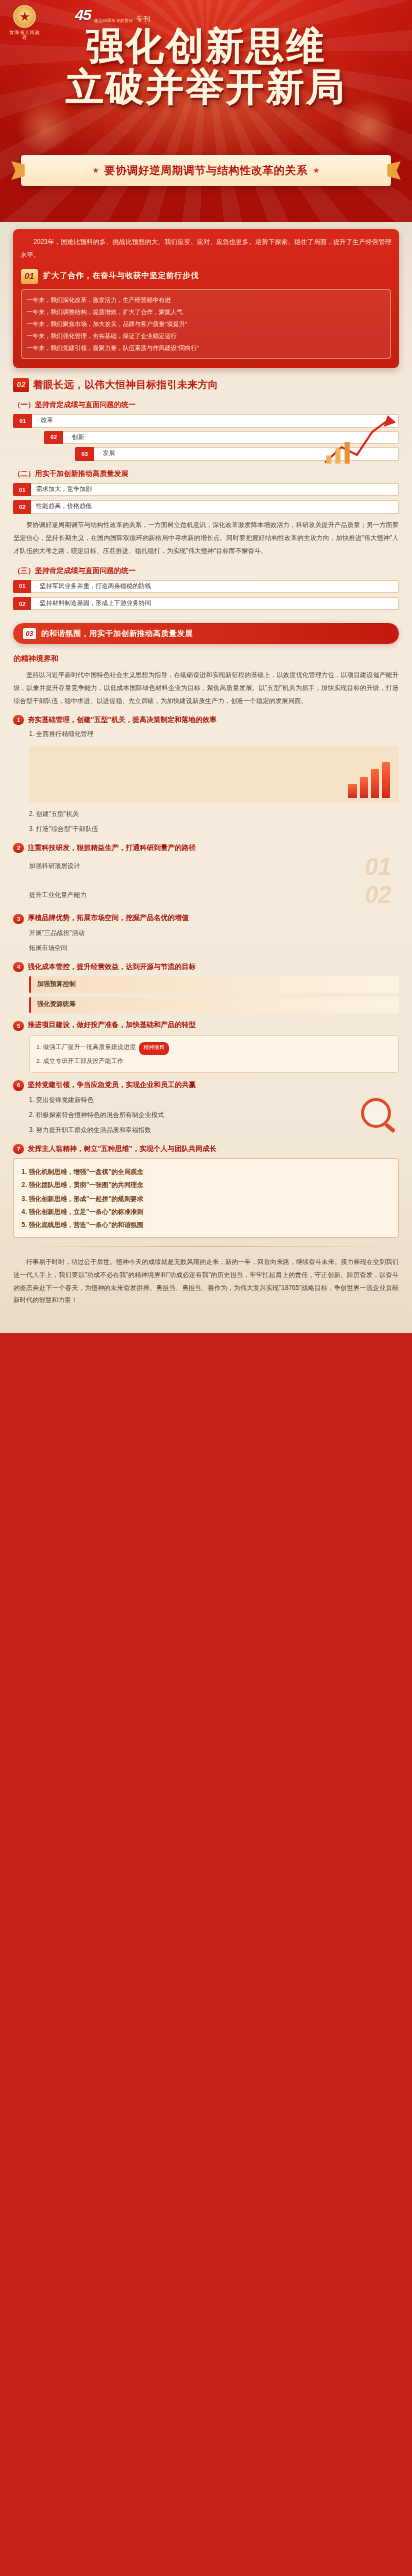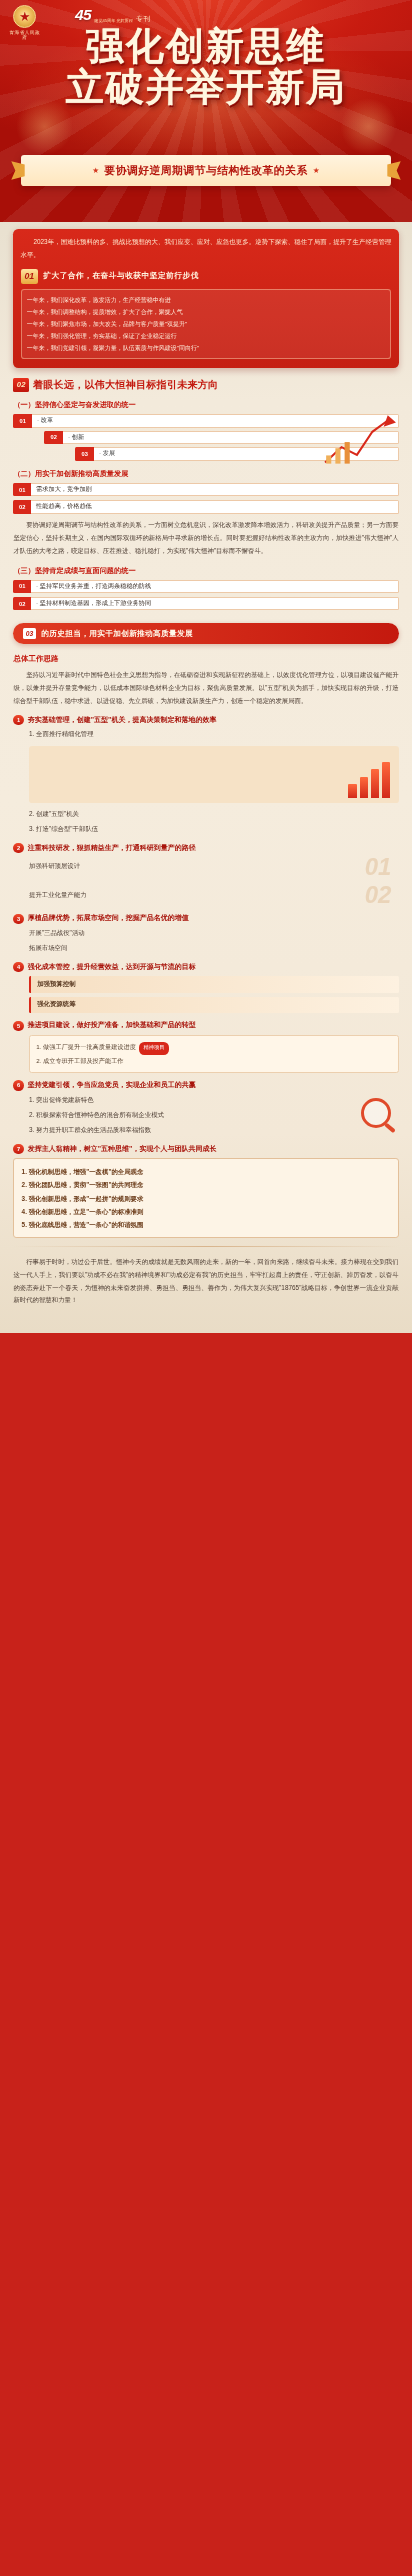--- a/index.html
+++ b/index.html
@@ -403,21 +403,21 @@
       <div class="row">一年来，我们强化管理，夯实基础，保证了企业稳定运行</div>
       <div class="row">一年来，我们党建引领，凝聚力量，队伍素质与作风建设"同向行"</div>
     </div>
   </div>
 
   <div class="sec-title">
     <div class="sq">02</div>
     <div class="tx">着眼长远，以伟大恒神目标指引未来方向</div>
   </div>
 
-  <div class="sub-h">（一）坚持信心坚定与奋发进取的统一</div>
+  <div class="sub-h">（一）坚持肯定成绩与直面问题的统一</div>
 
   <div style="position:relative;">
     <svg width="77" height="57" viewBox="0 0 150 110" style="position:absolute; right:14.4px; top:-3.1px;">
       <polyline points="8,100 40,70 70,85 100,40 130,18" fill="none" stroke="#d8281a" stroke-width="4"></polyline>
       <polygon points="130,8 146,22 122,30" fill="#d8281a"></polygon>
       <rect x="10" y="86" width="10" height="16" fill="#f0b05a"></rect>
       <rect x="28" y="72" width="10" height="30" fill="#f0b05a"></rect>
       <rect x="46" y="60" width="10" height="42" fill="#e8903a"></rect>
     </svg>
     <div class="step-row indent1">
@@ -450,24 +450,24 @@
     <div class="pill-num">01</div>
     <div class="pill-txt">· 坚持军民业务并重，打造两条稳稳的防线</div>
   </div>
   <div class="pill-row">
     <div class="pill-num">02</div>
     <div class="pill-txt">· 坚持材料制造基因，形成上下游业务协同</div>
   </div>
 
   <div class="sec03-banner">
     <div class="sq">03</div>
-    <div class="tx">的历史担当，用实干加创新推动高质量发展</div>
-  </div>
-
-  <div class="block-h">总体工作思路</div>
+    <div class="tx">的和谐氛围，用实干加创新推动高质量发展</div>
+  </div>
+
+  <div class="block-h">的精神境界和</div>
   <div class="para">坚持以习近平新时代中国特色社会主义思想为指导，在砥砺奋进和实现新征程的基础上，以效度优化管理方位，以项目建设催产能升级，以兼并提升存量竞争能力，以低成本国际绿色材料企业为目标，聚焦高质量发展。以"五型"机关为抓手，加快实现目标的升级，打造综合型干部队伍，稳中求进、以进促稳、先立后破，为加快建设新质生产力，创造一个稳定的发展局面。</div>
 
   <div class="numbered">
     <div class="circ">1</div>
     <div class="t">夯实基础管理，创建"五型"机关，提高决策制定和落地的效率</div>
   </div>
   <div class="sub-item">1. 全面推行精细化管理</div>
   <div class="img-placeholder">
     <div class="ph-chart">
       <div class="ph-bar" style="height:13.4px"></div>

